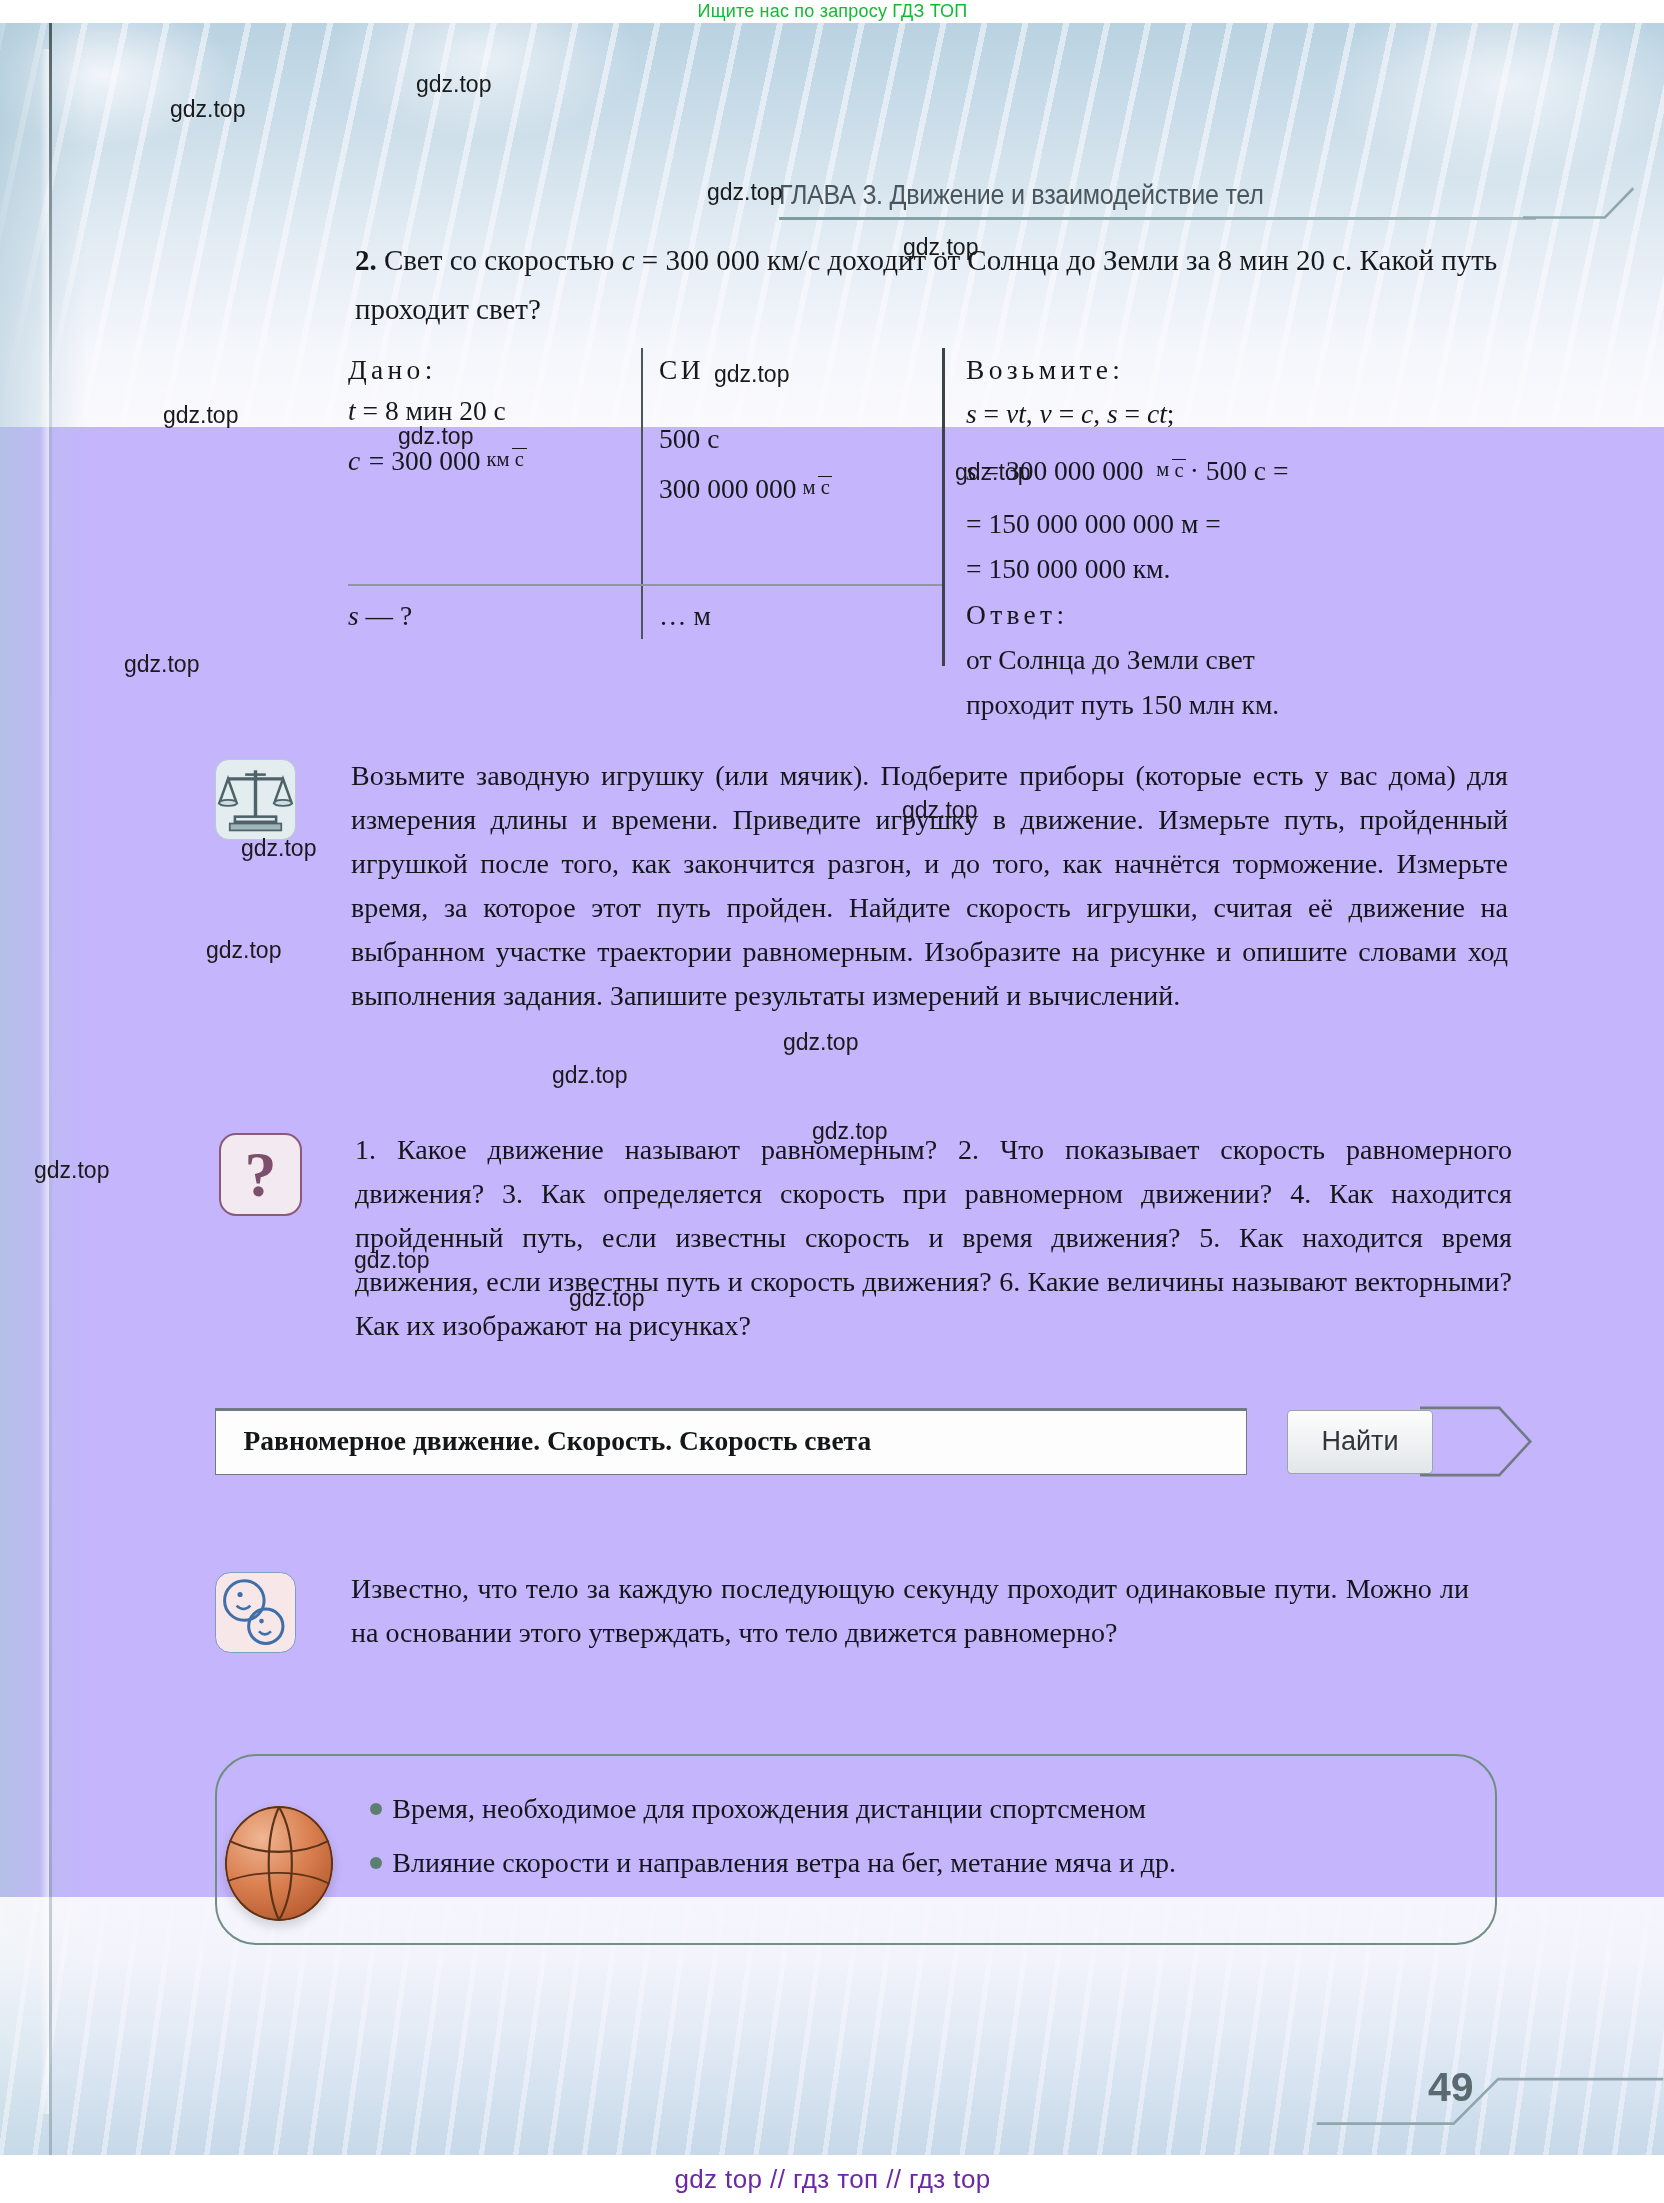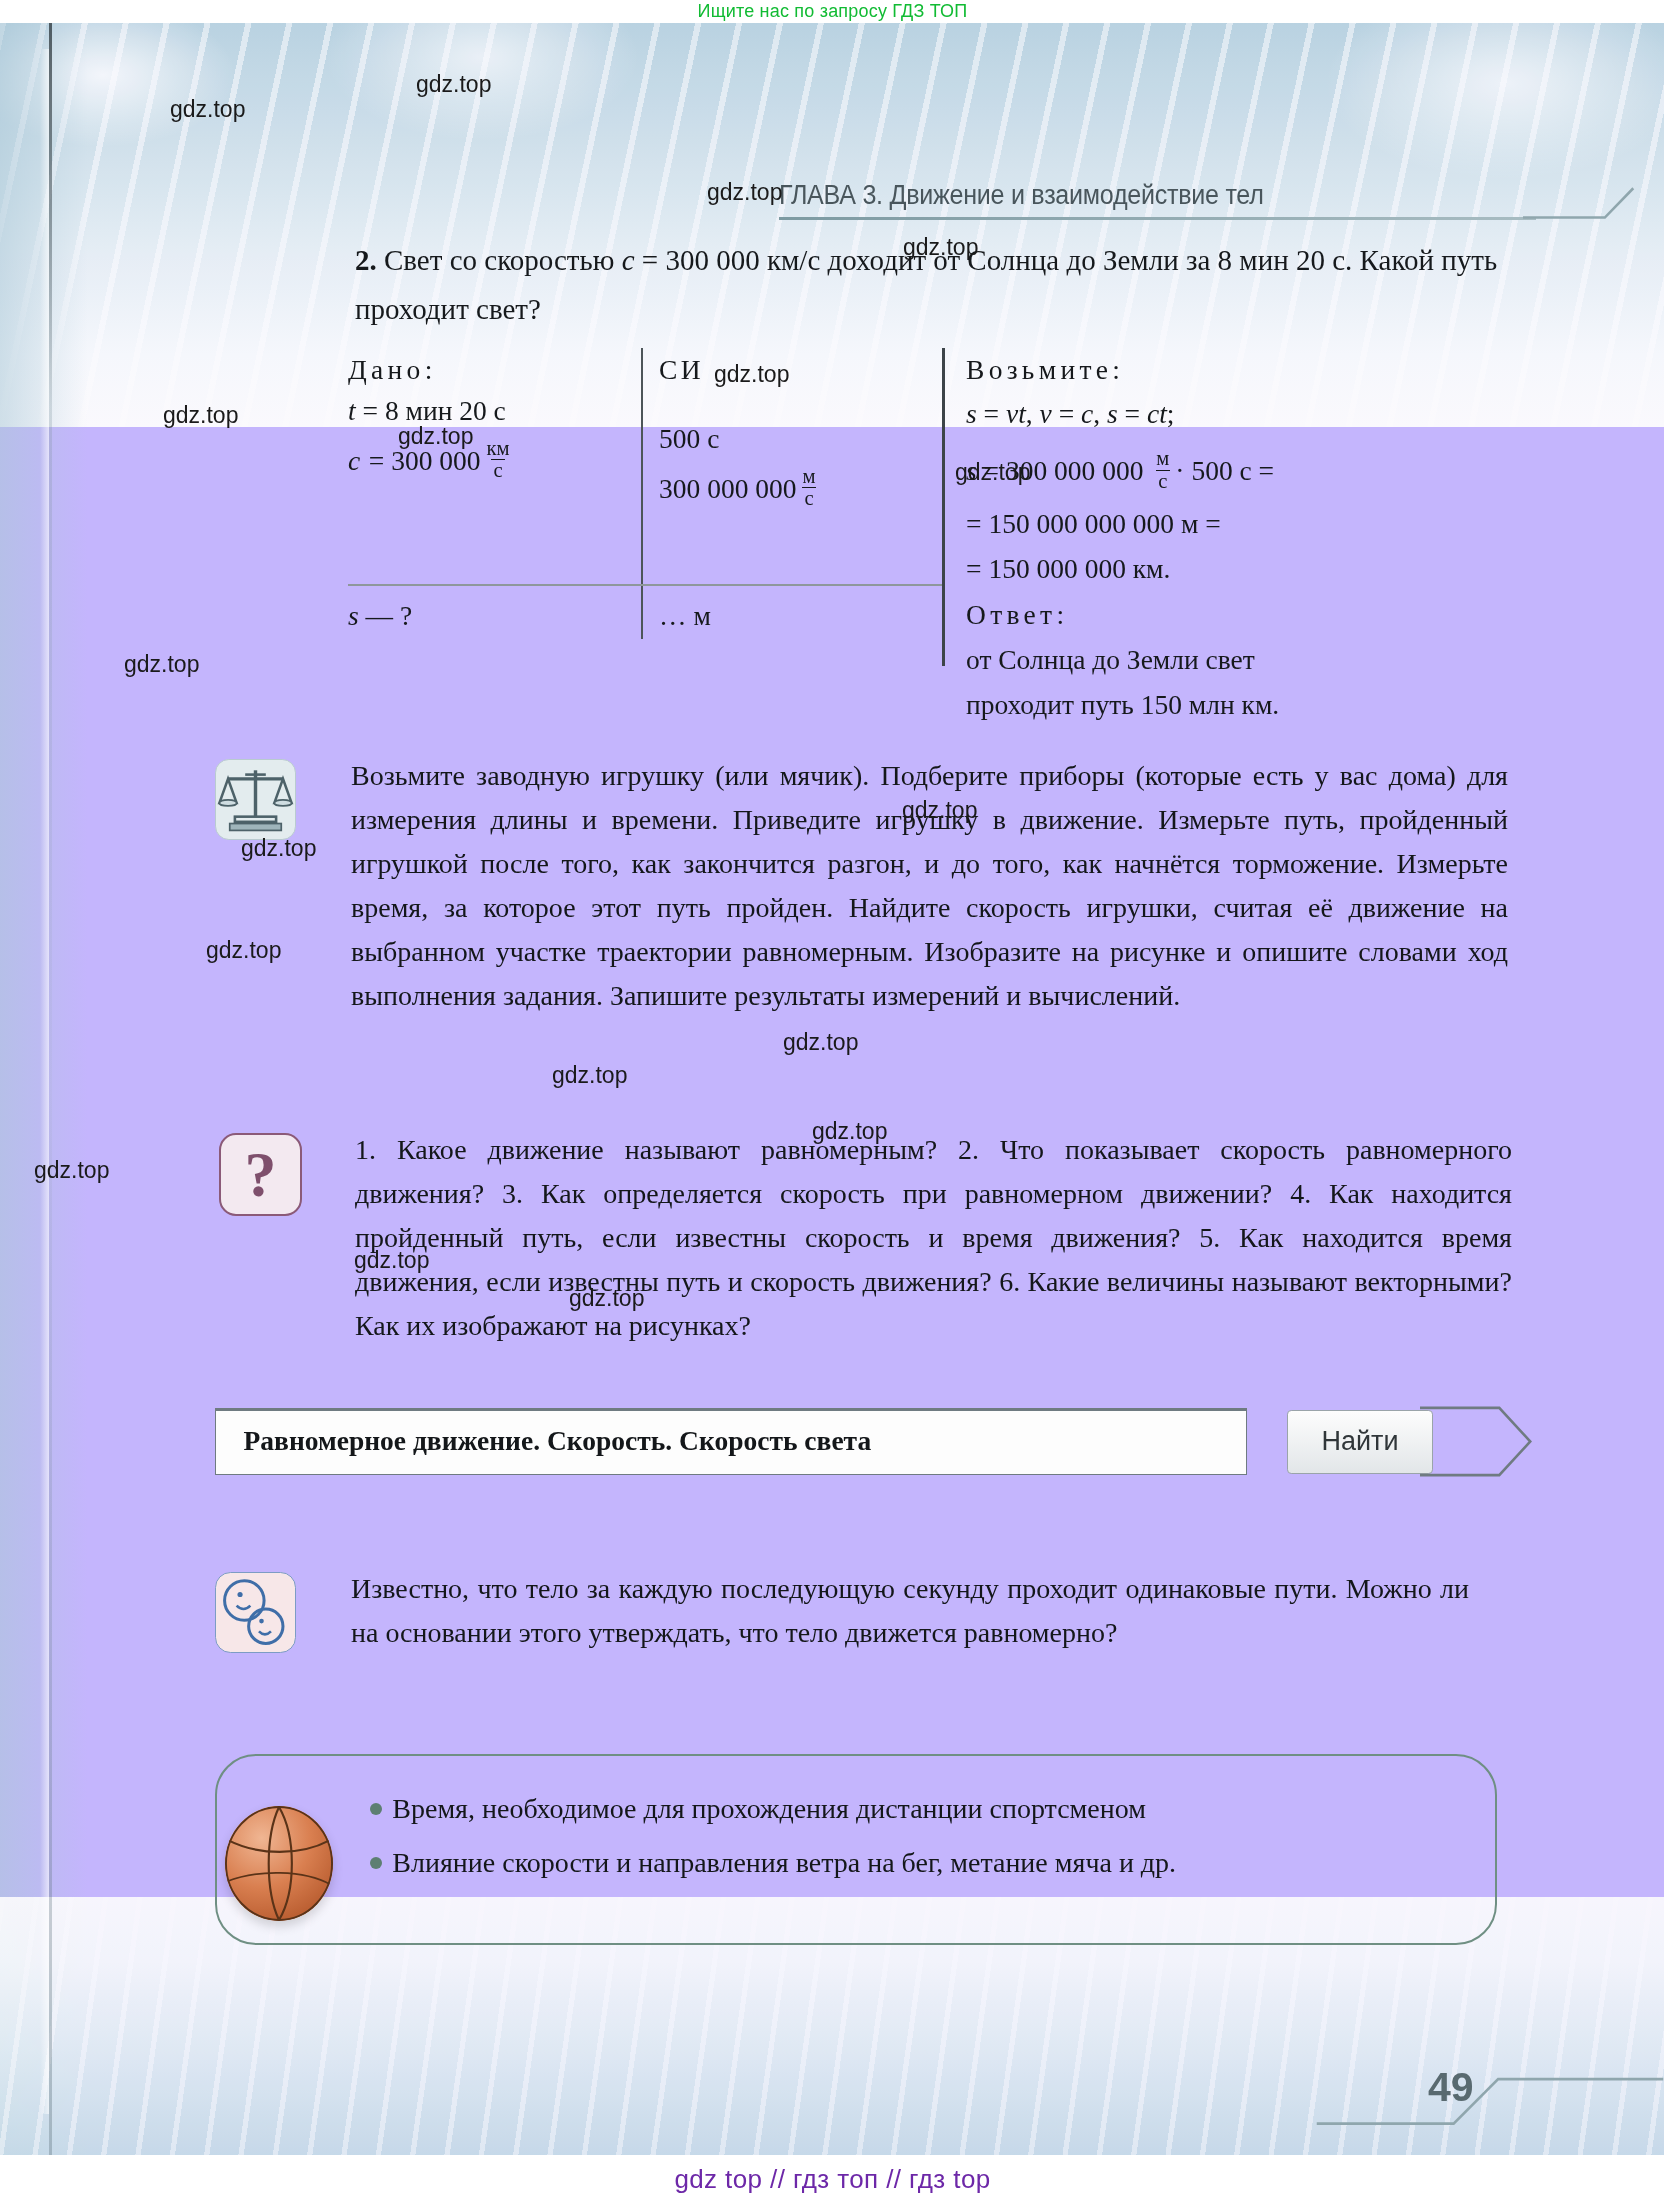--- a/index.html
+++ b/index.html
@@ -106,21 +106,21 @@
   #c-si{left:311px;top:1.7px;width:275px;}
   #c-si .hdr{letter-spacing:3.4px;}
   #c-si-rows{left:311px;top:43px;width:284px;margin-top:28px;}
   #c-q-left{left:0px;top:248px;width:284px;}
   #c-q-right{left:311px;top:248px;width:275px;}
   #c-sol{left:618px;top:1.7px;width:525px;}
   #c-sol .hdr{letter-spacing:4.3px;}
 
   .row{white-space:nowrap;height:40px;}
   .tallrow{white-space:nowrap;height:59px;display:flex;align-items:center;}
-  .frac{display:inline-flex;flex-direction:column;align-items:center;vertical-align:middle;
+  .frac{display:inline-flex;align-items:center;vertical-align:middle;
         font-size:20.6px;line-height:21.5px;margin:0 3.4px;position:relative;top:-0.9px;}
   .frac .num{padding:0 2.6px;}
   .frac .den{padding:0 2.6px;border-top:1.7px solid #16191c;}
 
   #c-sol .sline{white-space:nowrap;line-height:45px;}
   #c-sol .answer-hdr{letter-spacing:4.3px;margin-top:1.7px;}
 
   
   .block{position:absolute;}
   .blk-icon{position:absolute;left:0;top:0;width:79px;height:79px;border-radius:13.8px;}

